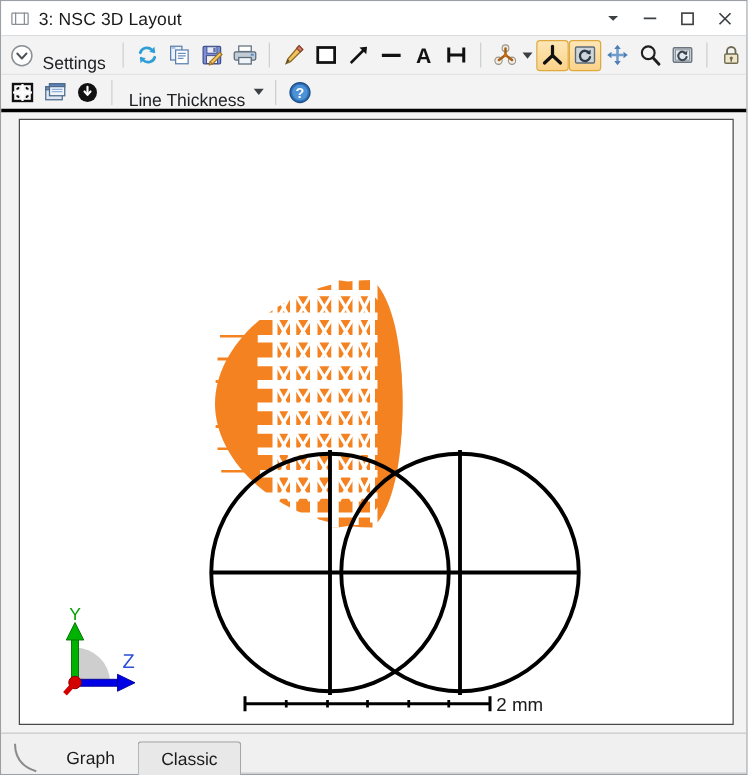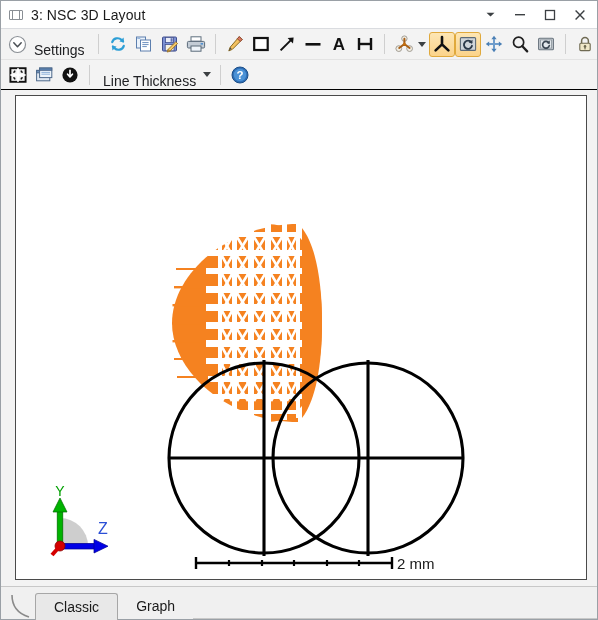--- a/index.html
+++ b/index.html
@@ -88,21 +88,21 @@
     border-bottom: 1px solid #e3e3e3;
     display: flex;
     align-items: center;
     padding: 0 4px;
     box-sizing: border-box;
     gap: 0px;
   }
   .toolbar.row2 {
     height: 30px;
     min-height: 30px;
-    border-bottom: 1px solid #000000;
+    border-bottom: 3px solid #000000;
   }
   .tb-sep {
     width: 1px;
     height: 20px;
     background: #cfcfcf;
     margin: 0 6px;
     flex: 0 0 auto;
   }
   .tb-item {
     display: flex;
@@ -584,22 +584,22 @@
           <path d="M20 58 L12 67" stroke="#d40000" stroke-width="4"></path>
         </g>
       </svg>
     </div>
   </div>
 
   <div class="tabstrip">
     <svg class="tab-curl" viewBox="0 0 26 26">
       <path d="M3 2 C3 14, 10 21, 20 24" fill="none" stroke="#8a8a8a" stroke-width="1.6"></path>
     </svg>
+    <div class="tab inactive">
+      <span>Graph</span>
+    </div>
     <div class="tab selected">
       <span>Classic</span>
     </div>
-    <div class="tab inactive">
-      <span>Graph</span>
-    </div>
     <div class="tabfill"></div>
   </div>
 
 </div>
 
 </body></html>

